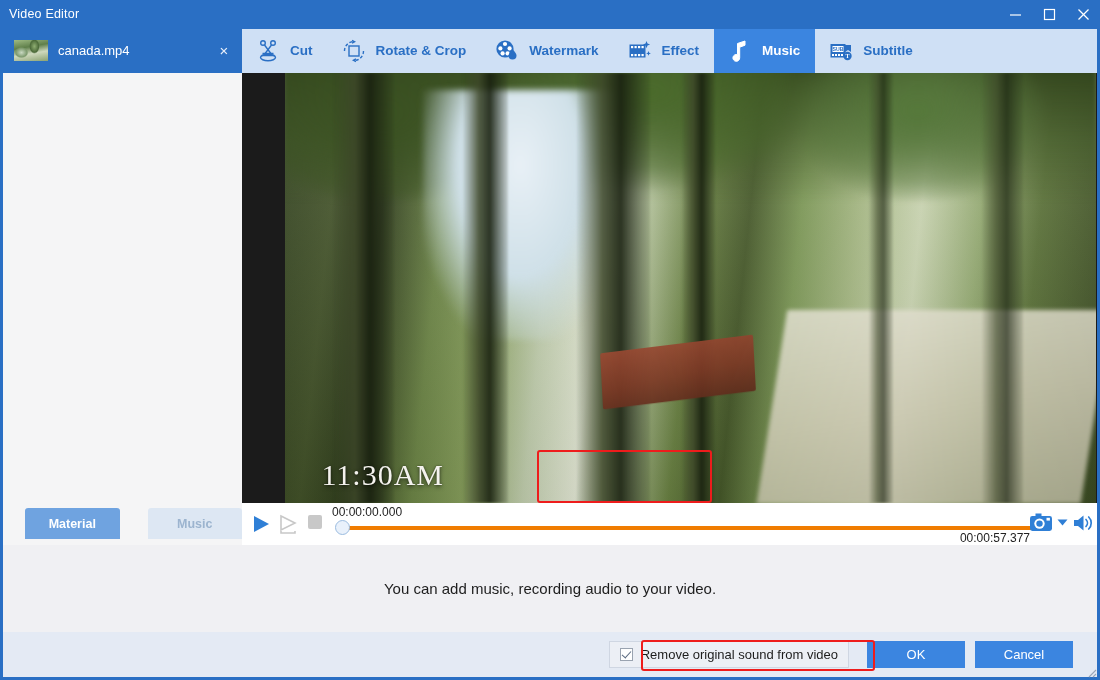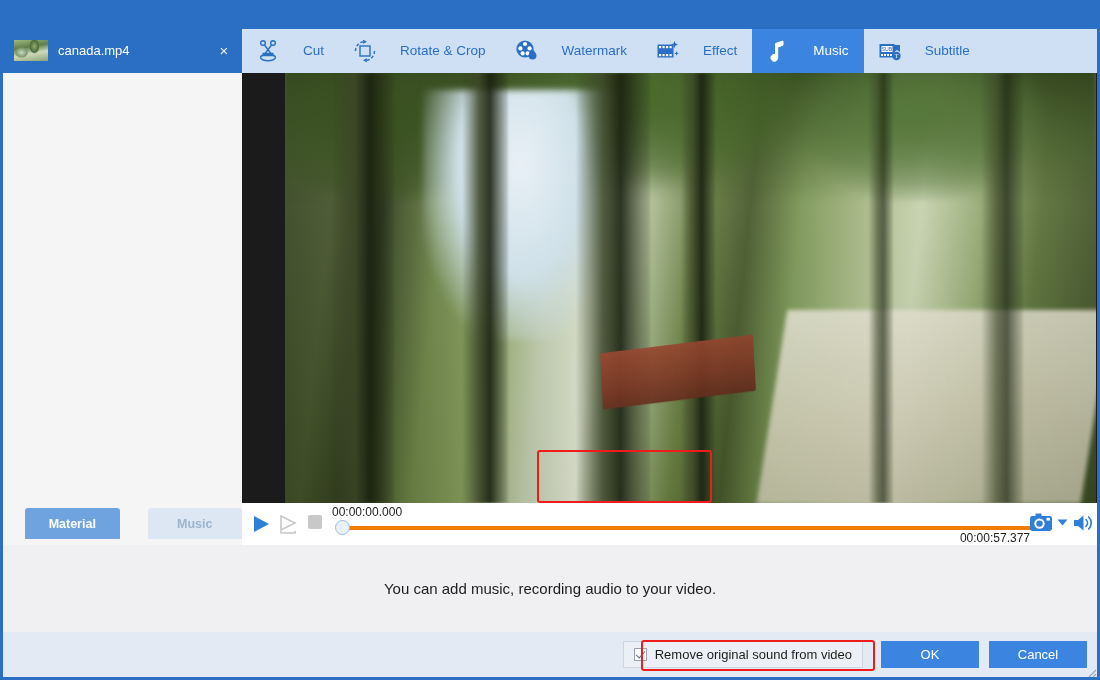--- a/index.html
+++ b/index.html
@@ -66,23 +66,23 @@
   }
 
   
   .toolbar {
     position: absolute; left: 242px; top: 28px; width: 858px; height: 45px;
     background: #cfe0f5;
     display: flex; align-items: stretch;
     border-top: 1px solid #2a6fc4;
   }
   .tool-item {
-    display: flex; align-items: center; gap: 22px;
+    display: flex; align-items: center; gap: 9px;
     padding: 0 15px 0 13px; height: 44px;
-    color: #2a6fc4; font-size: 13.5px; font-weight: normal;
+    color: #2a6fc4; font-size: 13.5px; font-weight: bold;
     white-space: nowrap;
   }
   .tool-item.active { background: #3b85e0; color: #ffffff; }
   .tool-item .tool-ico { width: 26px; height: 26px; flex: 0 0 auto; display: block; }
   .tool-item.active .tool-ico path,
   .tool-item.active .tool-ico rect,
   .tool-item.active .tool-ico circle,
   .tool-item.active .tool-ico polygon { fill: #ffffff; stroke: #ffffff; }
   .tool-label { line-height: 1; }
 
@@ -214,21 +214,21 @@
     background: #f0f0f3;
     display: flex; align-items: center; justify-content: center;
   }
   .msgtext { font-size: 15px; color: #1d1d1d; }
 
   
   .bottombar {
     position: absolute; left: 3px; top: 632px; width: 1094px; height: 45px;
     background: #e4eaf4;
     display: flex; align-items: center; justify-content: flex-end;
-    padding-right: 10px; gap: 10px;
+    padding-right: 24px; gap: 10px;
   }
   .chk-wrap {
     display: flex; align-items: center; gap: 8px;
     background: #eceff5; border: 1px solid #cfd6e2;
     height: 27px; padding: 0 10px; margin-right: 8px;
   }
   .redbox-chk {
     position: absolute; left: 641px; top: 640px; width: 234px; height: 31px;
     border: 2px solid #ee1c1c; border-radius: 3px; pointer-events: none;
   }
@@ -256,20 +256,41 @@
   .resize-grip {
     position: absolute; right: 3px; bottom: 2px; width: 12px; height: 12px;
     pointer-events: none;
   }
 </style>
 </head>
 <body>
 
 <div id="app">
 
+  <div class="titlebar">
+    <div class="title-text">Video Editor</div>
+    <div class="win-buttons">
+      <div class="win-btn">
+        <svg width="13" height="13" viewBox="0 0 13 13">
+            <line x1="1" y1="7" x2="12" y2="7" stroke="#fff" stroke-width="1.2"></line>
+          </svg>
+      </div>
+      <div class="win-btn">
+        <svg width="13" height="13" viewBox="0 0 13 13">
+            <rect x="1.5" y="1.5" width="10" height="10" fill="none" stroke="#fff" stroke-width="1.2"></rect>
+          </svg>
+      </div>
+      <div class="win-btn">
+        <svg width="13" height="13" viewBox="0 0 13 13">
+            <line x1="1.5" y1="1.5" x2="11.5" y2="11.5" stroke="#fff" stroke-width="1.2"></line>
+            <line x1="11.5" y1="1.5" x2="1.5" y2="11.5" stroke="#fff" stroke-width="1.2"></line>
+          </svg>
+      </div>
+    </div>
+  </div>
 
   <div class="filetab-strip">
     <div class="filetab">
       <div class="filetab-thumb"></div>
       <div class="filetab-name">canada.mp4</div>
       <div class="filetab-close">×</div>
     </div>
   </div>
 
   <div class="toolbar">
@@ -378,20 +399,21 @@
       <div class="video-sky"></div>
       <div class="video-path"></div>
       <div class="trunk t1"></div>
       <div class="trunk t2"></div>
       <div class="trunk t3"></div>
       <div class="trunk t4"></div>
       <div class="trunk t5"></div>
       <div class="trunk t6"></div>
       <div class="bench"></div>
       <div class="cap-wrap">
+        <div class="vid-caption cap1">11:30AM</div>
         <div class="vid-caption cap2">NIZZA GARD</div>
       </div>
     </div>
 
   </div>
   <div class="redbox-float"></div>
 
   <div class="transport">
     <div class="tp-btn tp-play">
       <svg width="20" height="20" viewBox="0 0 20 20">

